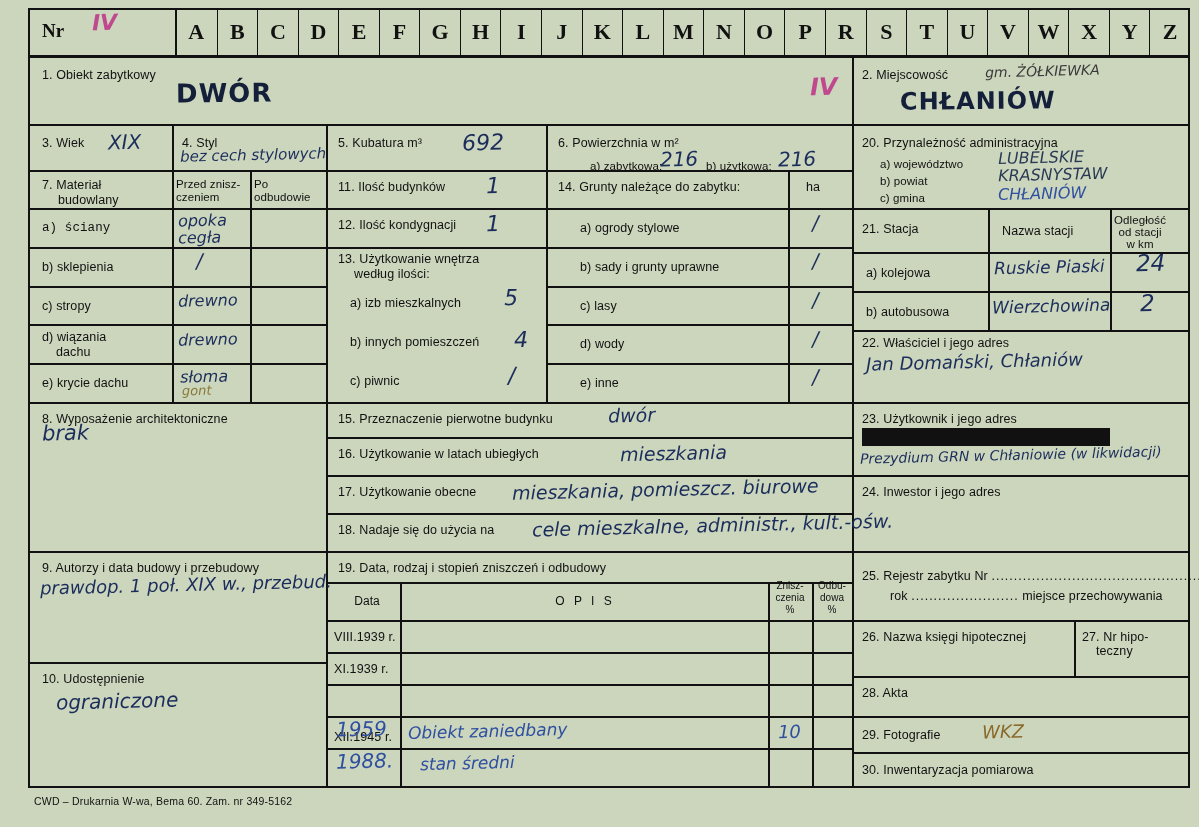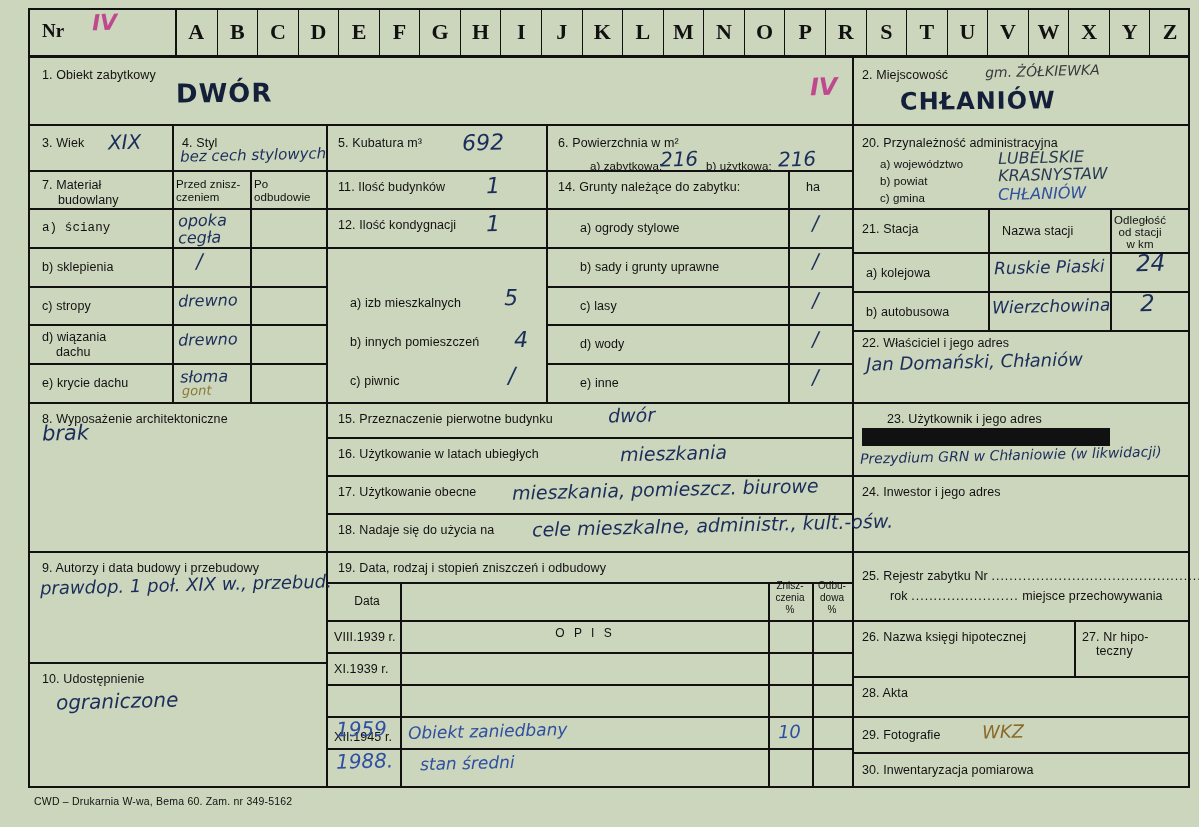--- a/index.html
+++ b/index.html
@@ -174,20 +174,23 @@
   <div class="lbl" style="left:338px;top:180px;">
     <span>11.</span> <span>Ilość budynków</span>
   </div>
   <div class="hw" style="left:486px;top:176px;font-size:22px;">1</div>
   <div class="line" style="left:326px;top:208px;width:220px;height:1.5px;"></div>
   <div class="lbl" style="left:338px;top:218px;">
     <span>12.</span> <span>Ilość kondygnacji</span>
   </div>
   <div class="hw" style="left:486px;top:214px;font-size:22px;">1</div>
   <div class="line" style="left:326px;top:247px;width:220px;height:1.5px;"></div>
+  <div class="lbl" style="left:338px;top:252px;line-height:15px;">
+    <span>13.</span> Użytkowanie wnętrza<br><span style="margin-left:16px;">według ilości:</span>
+  </div>
   <div class="lbl" style="left:350px;top:296px;">a) izb mieszkalnych</div>
   <div class="hw" style="left:504px;top:288px;font-size:22px;">5</div>
   <div class="lbl" style="left:350px;top:335px;">b) innych pomieszczeń</div>
   <div class="hw" style="left:514px;top:330px;font-size:22px;">4</div>
   <div class="lbl" style="left:350px;top:374px;">c) piwnic</div>
   <div class="hw" style="left:508px;top:366px;font-size:22px;">/</div>
 
   <div class="lbl" style="left:558px;top:180px;">
     <span>14.</span> <span>Grunty należące do zabytku:</span>
   </div>
@@ -258,21 +261,21 @@
   </div>
   <div class="hw" style="left:512px;top:480px;font-size:19px;">mieszkania, pomieszcz. biurowe</div>
   <div class="line" style="left:326px;top:513px;width:526px;height:1.5px;"></div>
 
   <div class="lbl" style="left:338px;top:523px;">
     <span>18.</span> <span>Nadaje się do użycia na</span>
   </div>
   <div class="hw" style="left:532px;top:516px;font-size:19px;">cele mieszkalne, administr., kult.-ośw.</div>
   <div class="line" style="left:326px;top:551px;width:526px;height:1.5px;"></div>
 
-  <div class="lbl" style="left:862px;top:412px;margin-left:25px;">
+  <div class="lbl" style="left:862px;top:412px;">
     <span>23.</span> <span>Użytkownik i jego adres</span>
   </div>
   <div class="redact" style="left:862px;top:428px;width:248px;height:18px;"></div>
   <div class="hw" style="left:860px;top:446px;font-size:14px;">Prezydium GRN w Chłaniowie (w likwidacji)</div>
   <div class="line" style="left:852px;top:475px;width:338px;height:1.5px;"></div>
 
   <div class="lbl" style="left:862px;top:485px;">
     <span>24.</span> <span>Inwestor i jego adres</span>
   </div>
   <div class="line" style="left:852px;top:551px;width:338px;height:1.5px;"></div>
@@ -292,21 +295,21 @@
   <div class="lbl" style="left:338px;top:561px;">
     <span>19.</span> <span>Data, rodzaj i stopień zniszczeń i odbudowy</span>
   </div>
   <div class="line" style="left:326px;top:582px;width:526px;height:1.5px;"></div>
   <div class="line" style="left:326px;top:620px;width:526px;height:1.5px;"></div>
   <div class="line" style="left:400px;top:582px;width:1.5px;height:206px;"></div>
   <div class="line" style="left:768px;top:582px;width:1.5px;height:206px;"></div>
   <div class="line" style="left:812px;top:582px;width:1.5px;height:206px;"></div>
 
   <div class="tblhdr" style="left:334px;top:595px;width:66px;">Data</div>
-  <div class="tblhdr" style="left:402px;top:595px;width:366px;letter-spacing:3px;margin-top:32px;">O P I S</div>
+  <div class="tblhdr" style="left:402px;top:595px;width:366px;letter-spacing:3px;">O P I S</div>
   <div class="tblhdr" style="left:768px;top:580px;width:44px;font-size:10px;line-height:12px;">Znisz-<br>czenia<br>%</div>
   <div class="tblhdr" style="left:812px;top:580px;width:40px;font-size:10px;line-height:12px;">Odbu-<br>dowa<br>%</div>
 
   <div class="line" style="left:326px;top:652px;width:526px;height:1.5px;"></div>
   <div class="line" style="left:326px;top:684px;width:526px;height:1.5px;"></div>
   <div class="line" style="left:326px;top:716px;width:526px;height:1.5px;"></div>
   <div class="line" style="left:326px;top:748px;width:526px;height:1.5px;"></div>
 
   <div class="lbl" style="left:334px;top:630px;">VIII.1939 r.</div>
   <div class="lbl" style="left:334px;top:662px;">XI.1939 r.</div>

